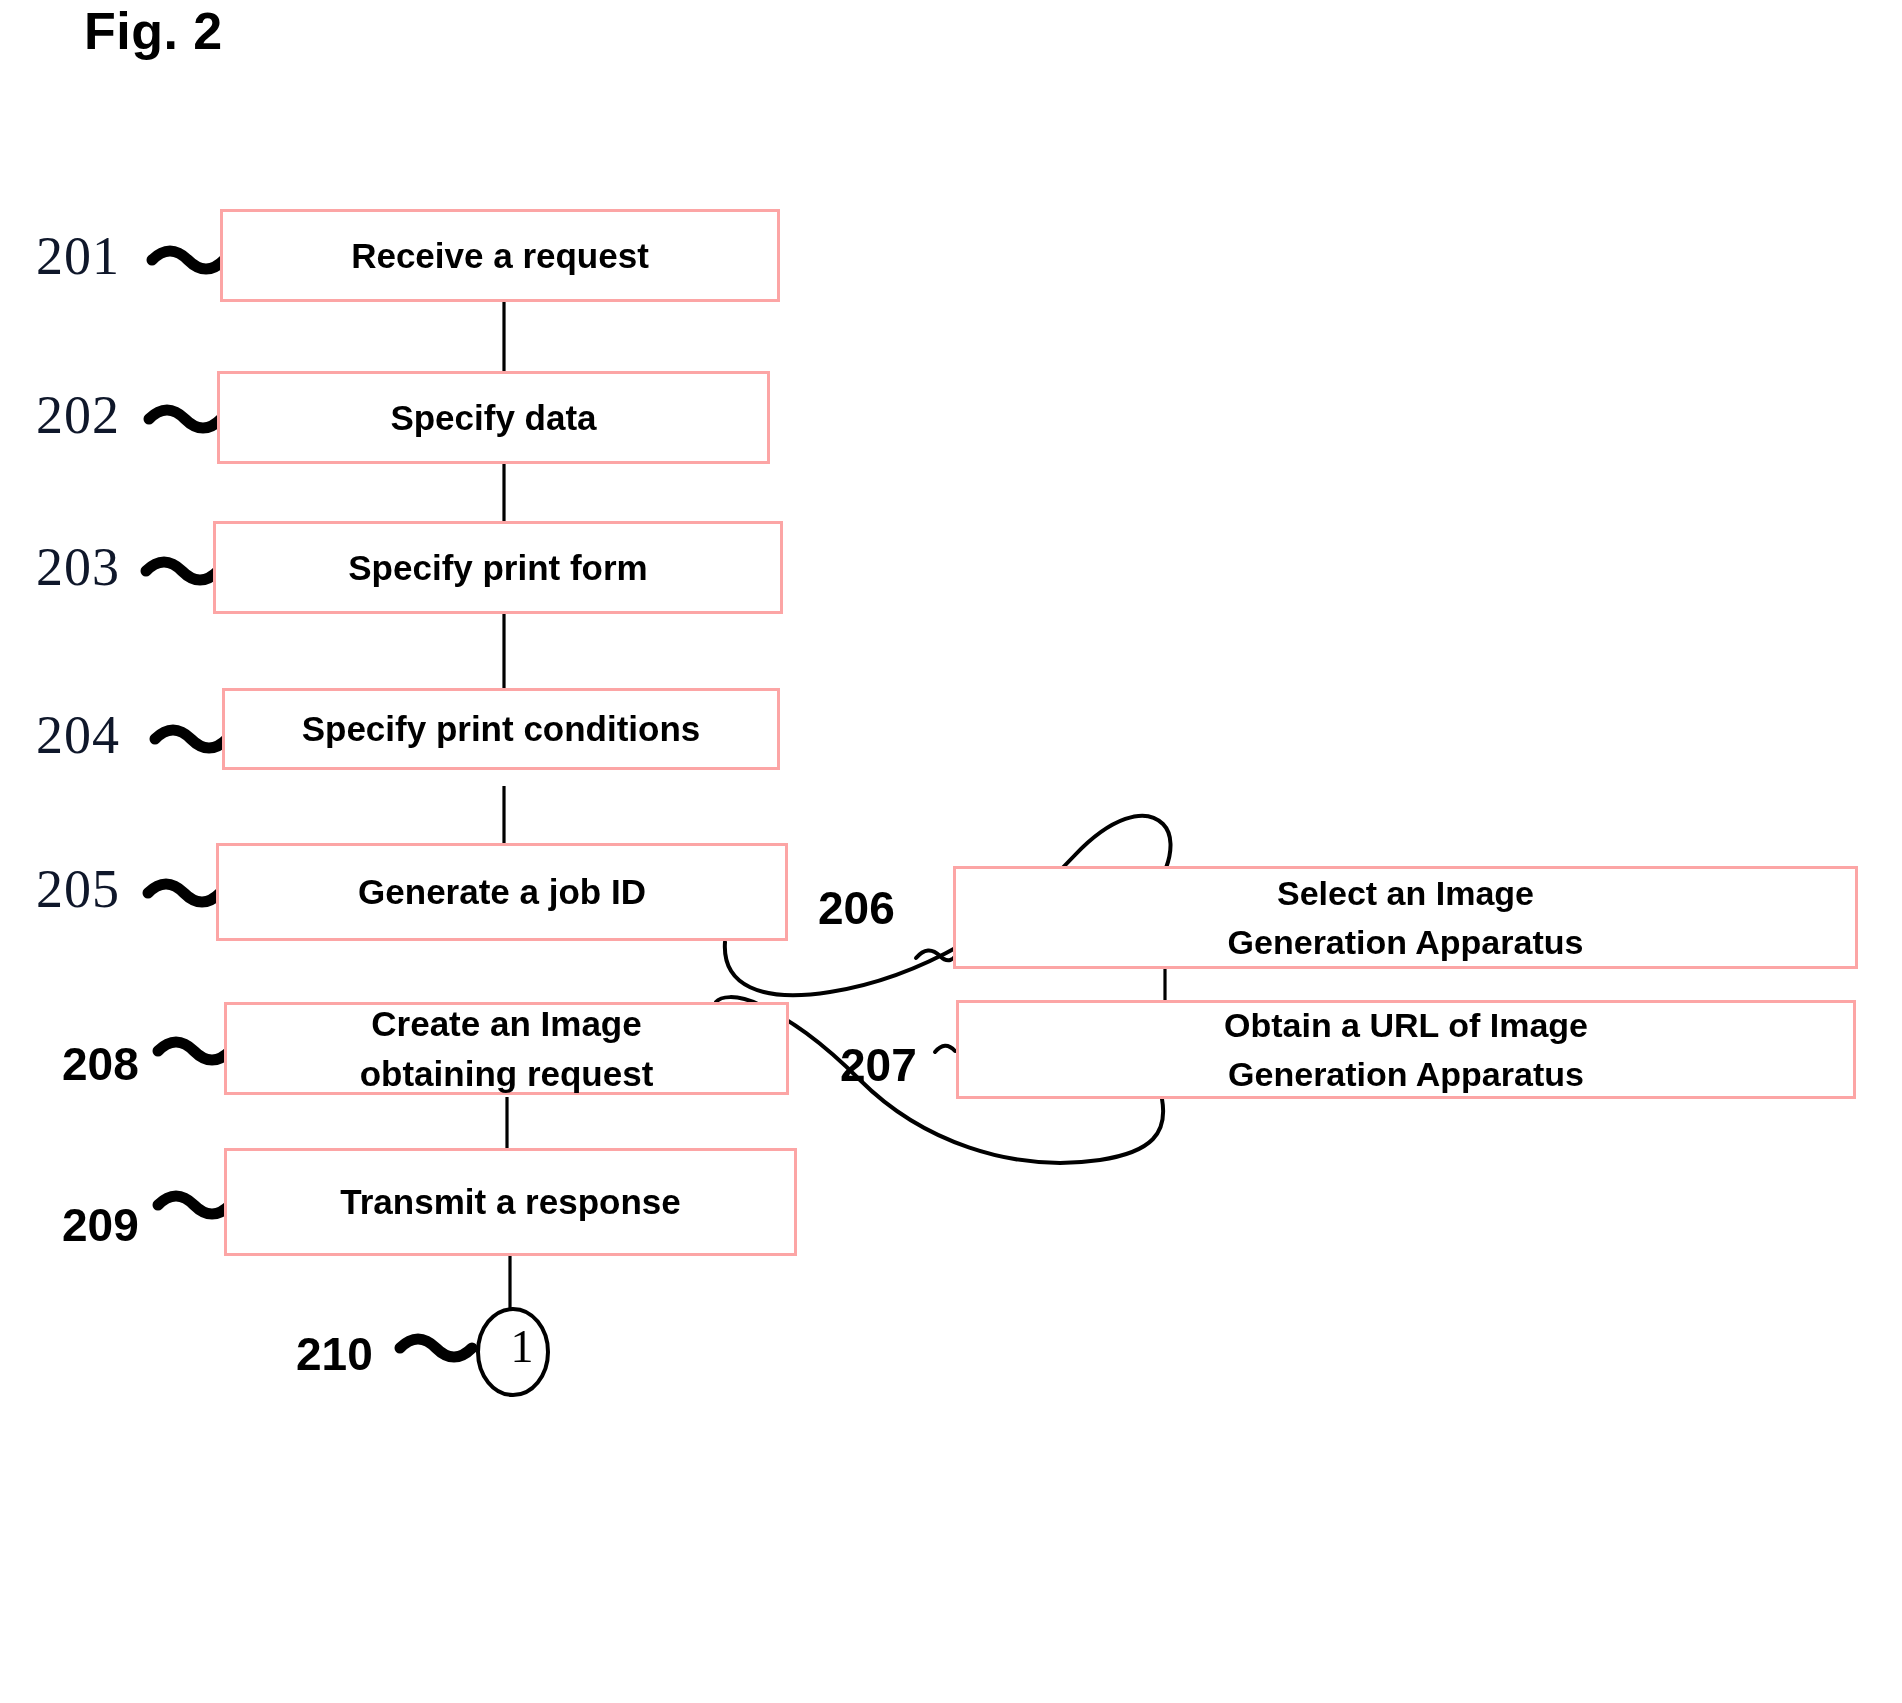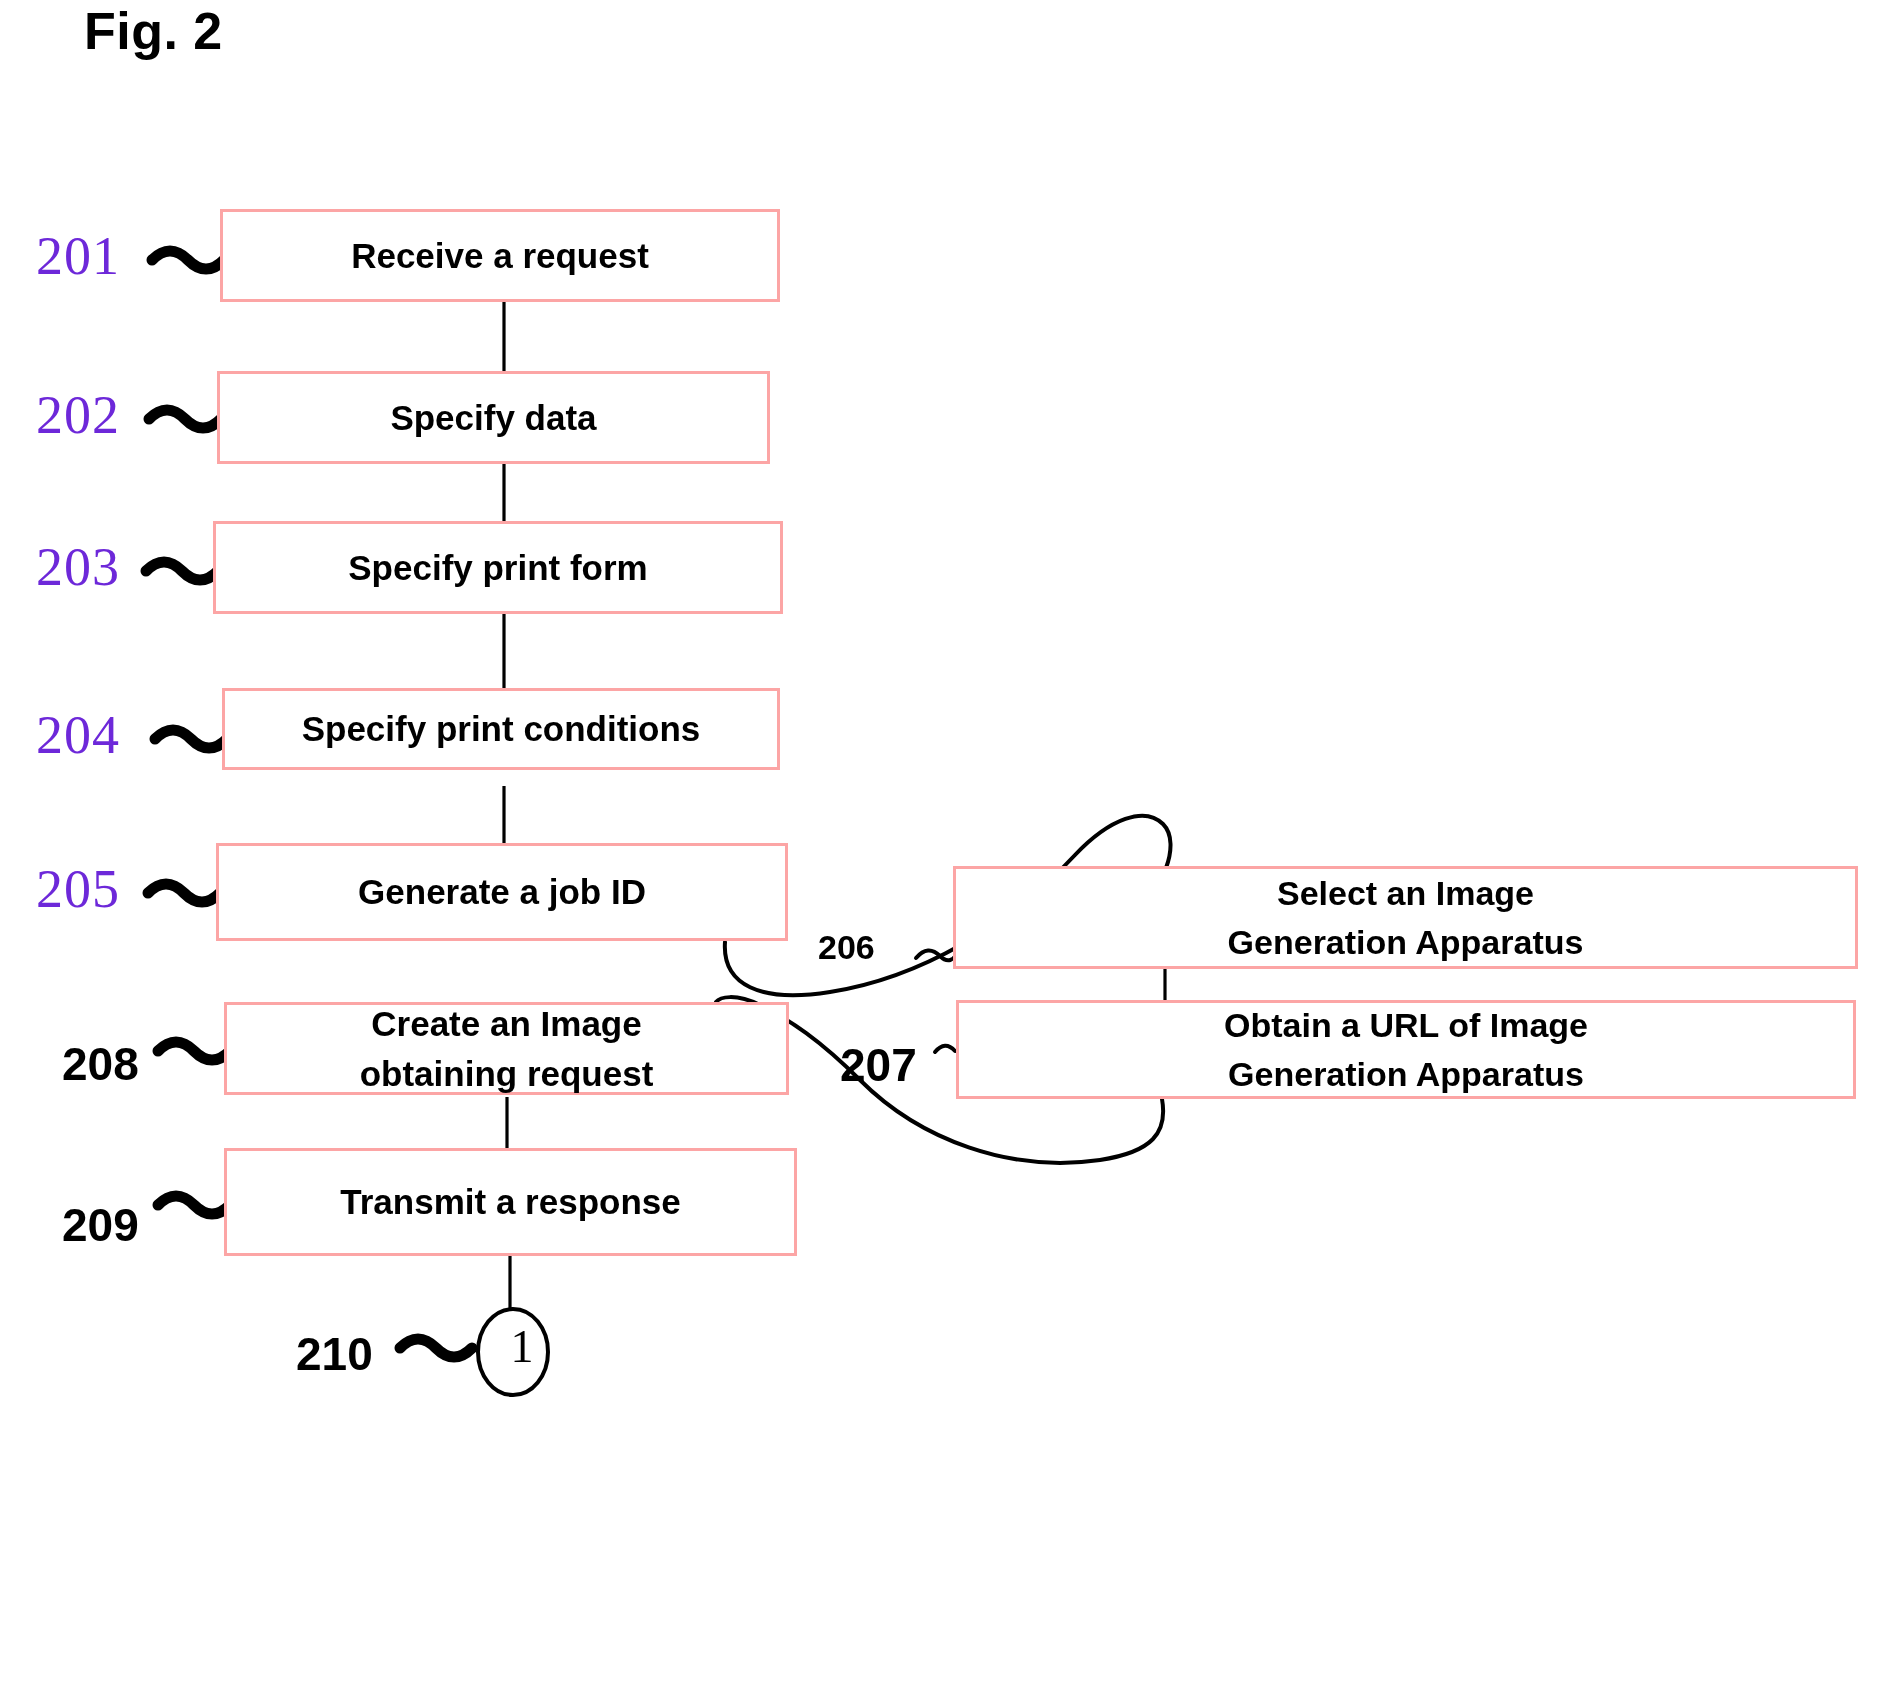--- a/index.html
+++ b/index.html
@@ -63,21 +63,21 @@
   .box-209 { left: 224px; top: 1148px; width: 573px; height: 108px; font-size: 35px; }
 
   .box-206 { left: 953px; top: 866px;  width: 905px; height: 103px; font-size: 34px; }
   .box-207 { left: 956px; top: 1000px; width: 900px; height: 99px;  font-size: 34px; }
 
   
   .ref {
     position: absolute;
     font-family: "Liberation Serif", serif;
     font-size: 54px;
-    color: #6d28d9;
+    color: #0f172a;
     white-space: nowrap;
     letter-spacing: 1px;
     z-index: 4;
   }
   .ref-bold {
     position: absolute;
     font-family: "Liberation Sans", sans-serif;
     font-weight: bold;
     font-size: 46px;
     color: #000000;
@@ -86,21 +86,21 @@
   }
 
   .ref-201 { left: 36px;  top: 225px; }
   .ref-202 { left: 36px;  top: 384px; }
   .ref-203 { left: 36px;  top: 536px; }
   .ref-204 { left: 36px;  top: 704px; }
   .ref-205 { left: 36px;  top: 858px; }
   .ref-208 { left: 62px;  top: 1037px; }
   .ref-209 { left: 62px;  top: 1198px; }
   .ref-210 { left: 296px; top: 1327px; }
-  .ref-206 { left: 818px; top: 928px;  font-size: 34px; }
+  .ref-206 { left: 818px; top: 881px;  font-size: 46px; }
   .ref-207 { left: 840px; top: 1038px; font-size: 46px; }
 
   
   #overlay {
     position: absolute;
     left: 0; top: 0;
     width: 1902px;
     height: 1703px;
     z-index: 2;
     pointer-events: none;

